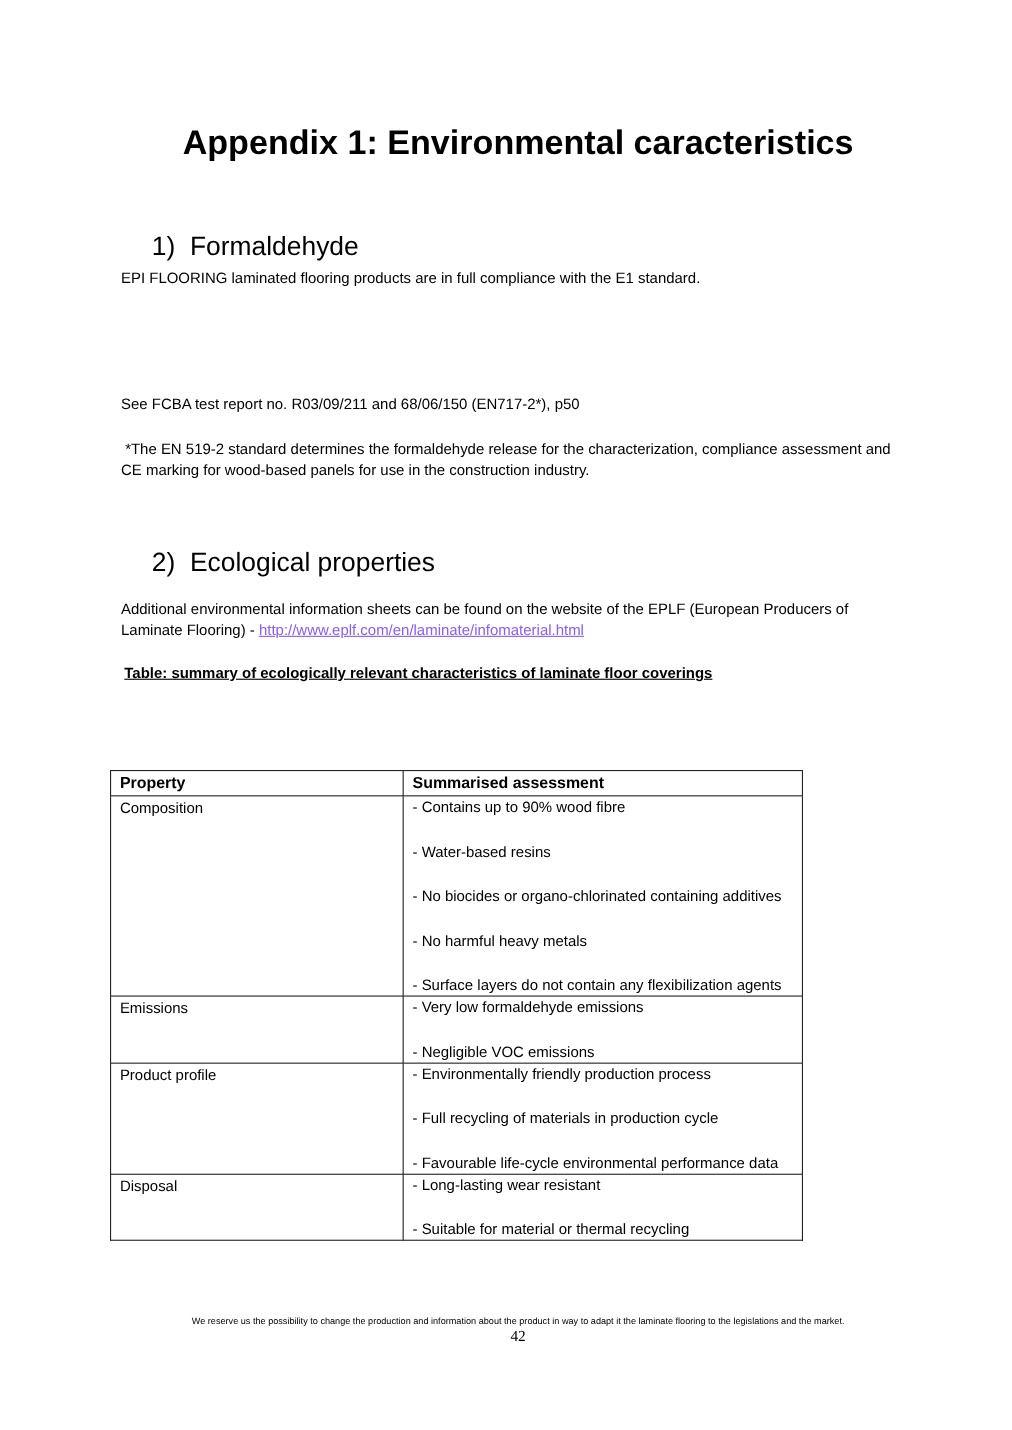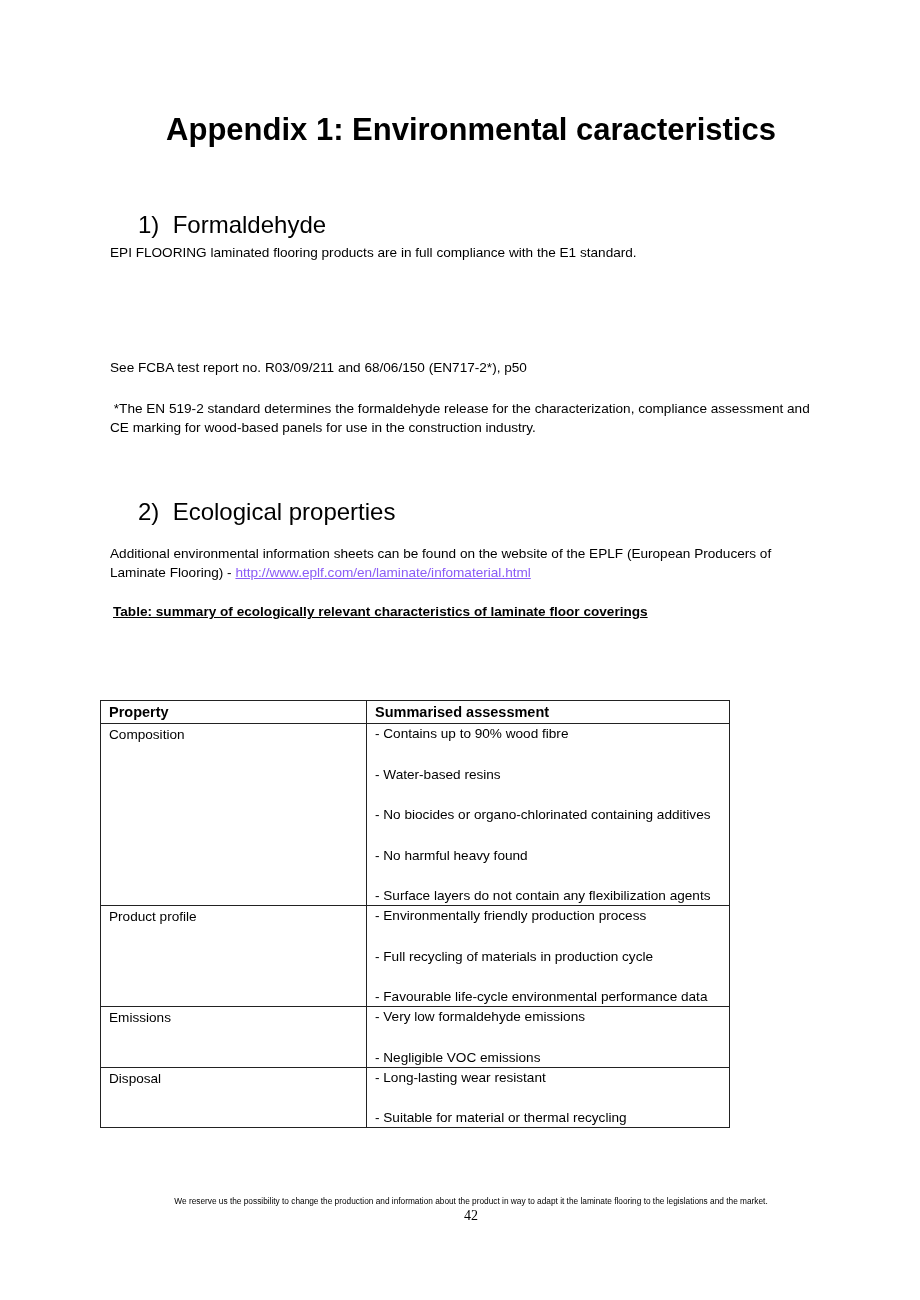--- a/index.html
+++ b/index.html
@@ -49,37 +49,37 @@
         <th>Summarised assessment</th>
       </tr>
     </thead>
     <tbody>
       <tr>
         <td class="prop">Composition</td>
         <td class="assess">
           <span class="item">- Contains up to 90% wood fibre</span>
           <span class="item">- Water-based resins</span>
           <span class="item">- No biocides or organo-chlorinated containing additives</span>
-          <span class="item">- No harmful heavy found</span>
+          <span class="item">- No harmful heavy metals</span>
           <span class="item">- Surface layers do not contain any flexibilization agents</span>
+        </td>
+      </tr>
+      <tr>
+        <td class="prop">Emissions</td>
+        <td class="assess">
+          <span class="item">- Very low formaldehyde emissions</span>
+          <span class="item">- Negligible VOC emissions</span>
         </td>
       </tr>
       <tr>
         <td class="prop">Product profile</td>
         <td class="assess">
           <span class="item">- Environmentally friendly production process</span>
           <span class="item">- Full recycling of materials in production cycle</span>
           <span class="item">- Favourable life-cycle environmental performance data</span>
-        </td>
-      </tr>
-      <tr>
-        <td class="prop">Emissions</td>
-        <td class="assess">
-          <span class="item">- Very low formaldehyde emissions</span>
-          <span class="item">- Negligible VOC emissions</span>
         </td>
       </tr>
       <tr>
         <td class="prop">Disposal</td>
         <td class="assess">
           <span class="item">- Long-lasting wear resistant</span>
           <span class="item">- Suitable for material or thermal recycling</span>
         </td>
       </tr>
     </tbody>

